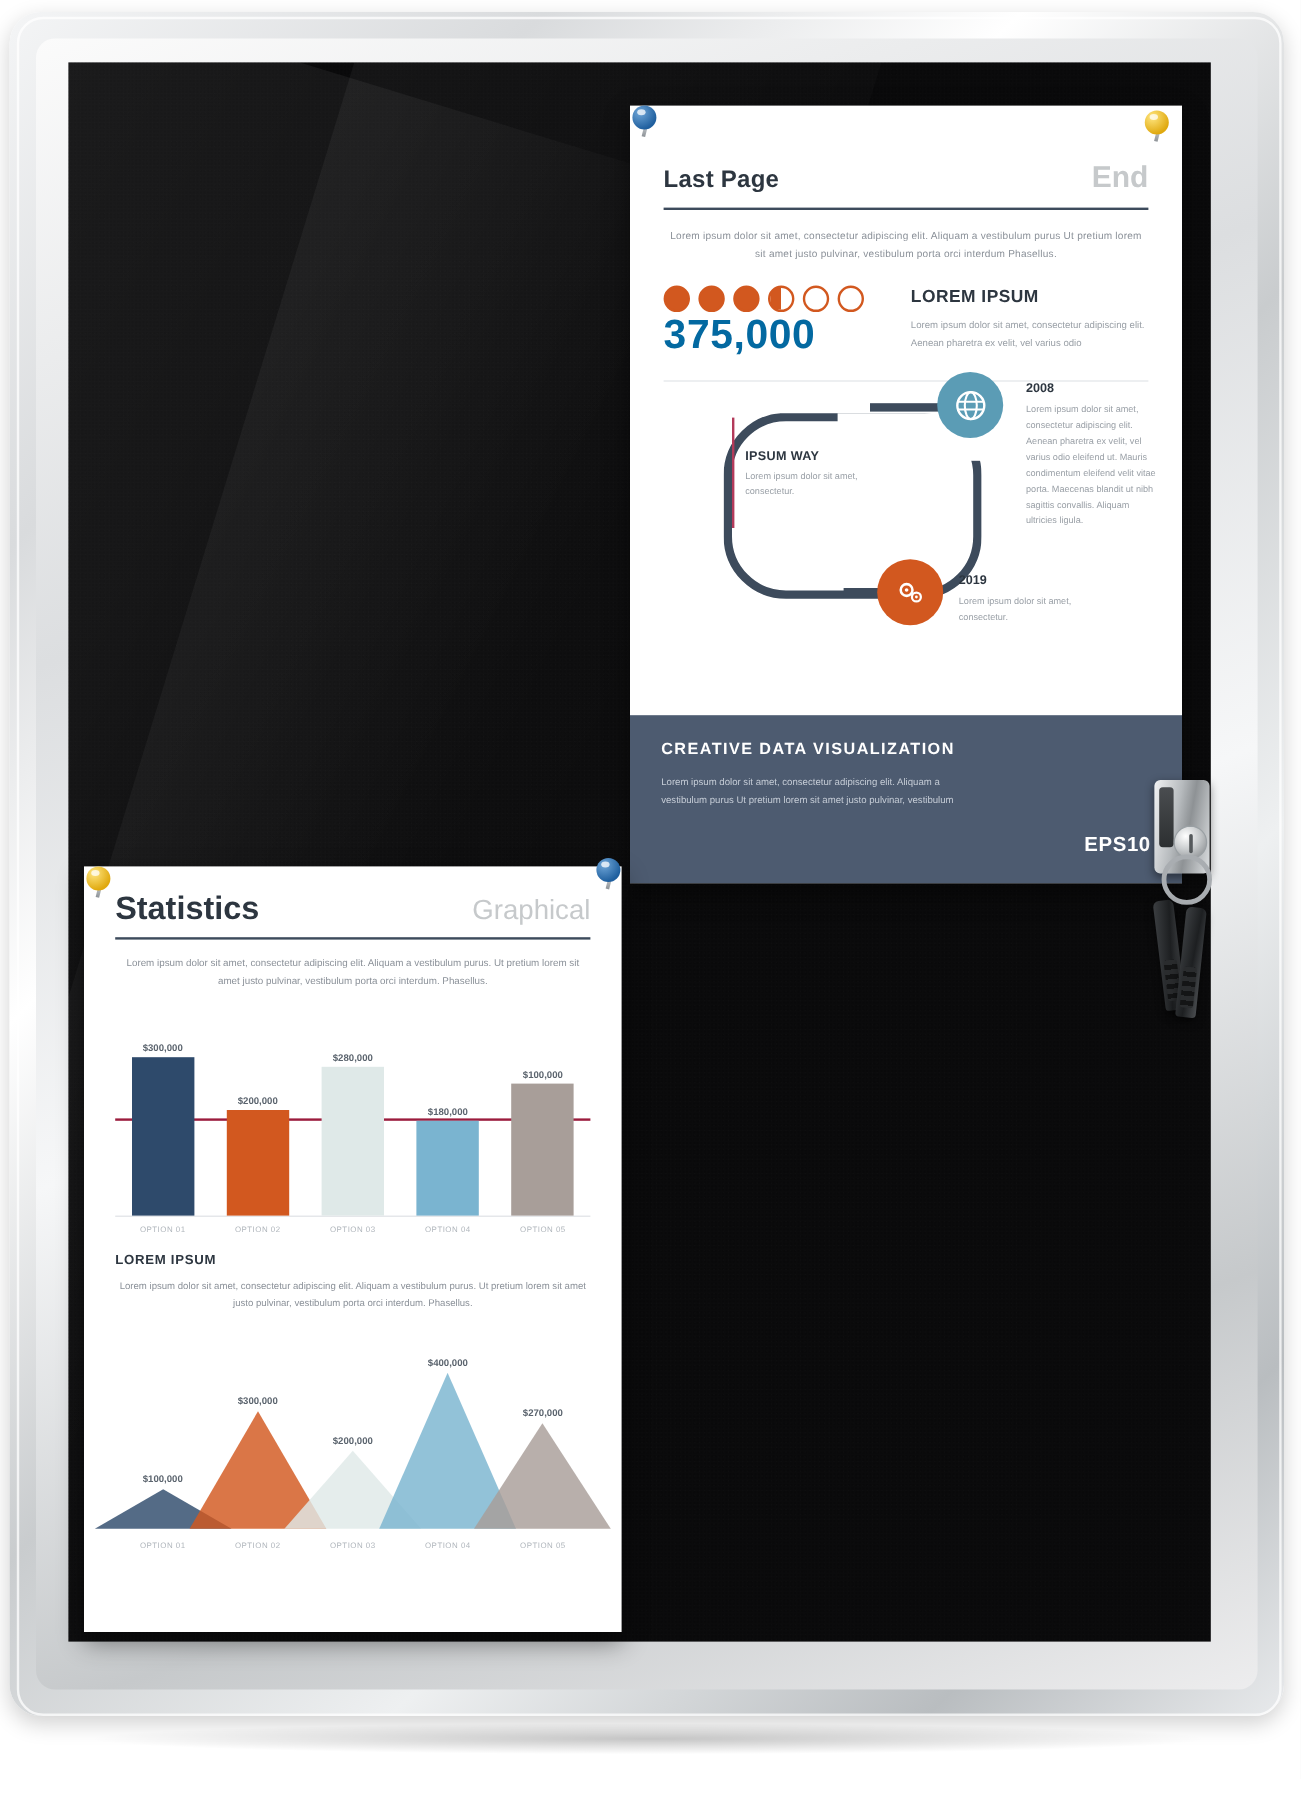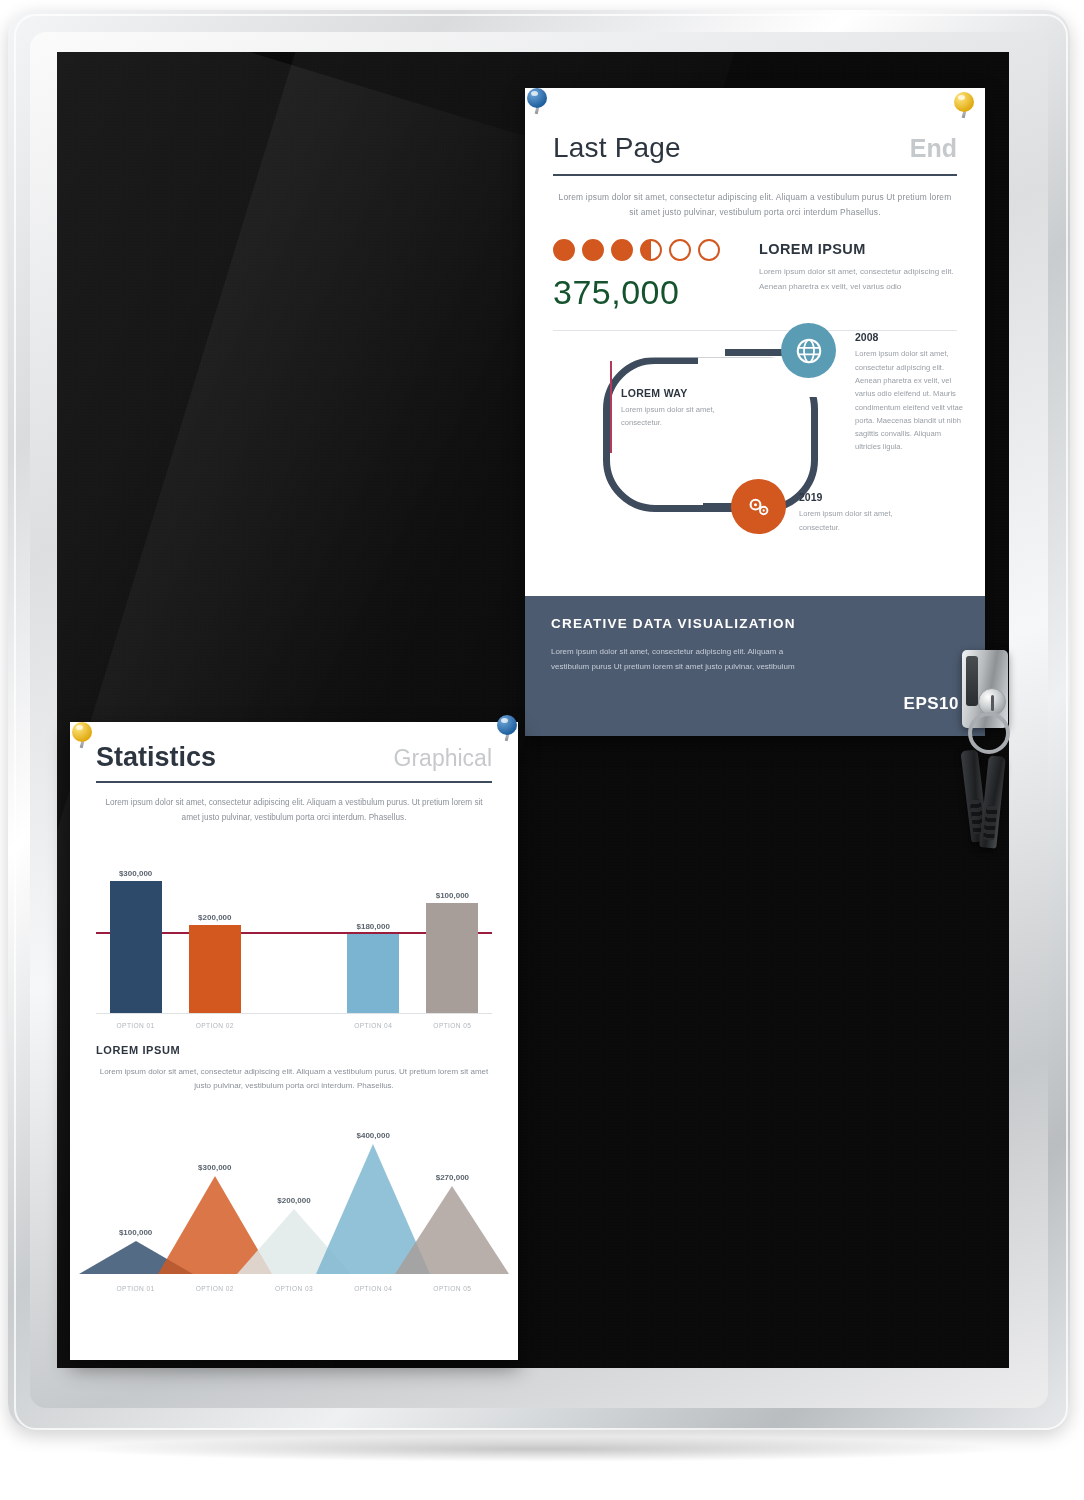--- a/index.html
+++ b/index.html
@@ -111,22 +111,22 @@
   
   .p1-pad { padding: 22px 28px 0 28px; }
   .p1-head {
     display: flex;
     align-items: baseline;
     justify-content: space-between;
     border-bottom: 2px solid #3d4b5c;
     padding-bottom: 10px;
   }
   .p1-title {
-    font-size: 28px;
-    font-weight: normal;
+    font-size: 20px;
+    font-weight: bold;
     color: #2d3640;
     letter-spacing: 0.2px;
   }
   .p1-end {
     font-size: 25px;
     font-weight: bold;
     color: #c6c9cb;
     margin-top: 24px;
   }
   .p1-lead {
@@ -148,24 +148,23 @@
     width: 22px; height: 22px; border-radius: 50%;
     border: 2px solid #d2581f;
     box-sizing: border-box;
   }
   .dot.full { background: #d2581f; }
   .dot.half {
     background: linear-gradient(90deg,#d2581f 0 50%, #ffffff 50% 100%);
   }
   .dot.empty { background: #ffffff; }
   .p1-number {
-    margin-top: 12px;
     font-size: 34px;
-    font-weight: normal;
-    color: #14532d;
+    font-weight: bold;
+    color: #0369a1;
     letter-spacing: 0.5px;
   }
   .p1-kpi-right { flex: 1; padding-top: 2px; }
   .p1-kpi-title {
     font-size: 14.5px;
     font-weight: bold;
     color: #2d3640;
     letter-spacing: 0.4px;
   }
   .p1-kpi-text {
@@ -514,21 +513,21 @@
 
       <div class="p1-rule"></div>
 
       <div class="p1-timeline">
         <div class="tl-track"></div>
         <div class="tl-line-up"></div>
         <div class="tl-line-down"></div>
         <div class="tl-vert"></div>
 
         <div class="tl-half">
-          <div class="tl-half-title">LOREM WAY</div>
+          <div class="tl-half-title">IPSUM WAY</div>
           <div class="tl-half-text">Lorem ipsum dolor sit amet, consectetur.</div>
         </div>
 
         <div class="tl-node blue">
           <svg width="30" height="30" viewBox="0 0 24 24">
             <circle cx="12" cy="12" r="9" fill="none" stroke="#ffffff" stroke-width="1.6"></circle>
             <ellipse cx="12" cy="12" rx="4" ry="9" fill="none" stroke="#ffffff" stroke-width="1.4"></ellipse>
             <path d="M3.3 9.4h17.4M3.3 14.6h17.4" stroke="#ffffff" stroke-width="1.4" fill="none"></path>
           </svg>
         </div>
@@ -570,20 +569,25 @@
         <div class="avg-line" id="avg-line" style="bottom: 79px;"></div>
       <div class="bar-col" style="left: 13.6px; height: 140px;">
             <div class="bar-val" style="bottom: 135px;">$300,000</div>
             <div class="bar" style="height: 132px; background: rgb(46, 74, 107); position: absolute; bottom: 0px; left: 0px;"></div>
             <div class="bar-lbl">OPTION 01</div>
           </div>
           <div class="bar-col" style="left: 92.8px; height: 96px;">
             <div class="bar-val" style="bottom: 91px;">$200,000</div>
             <div class="bar" style="height: 88px; background: rgb(210, 88, 31); position: absolute; bottom: 0px; left: 0px;"></div>
             <div class="bar-lbl">OPTION 02</div>
+          </div>
+          <div class="bar-col" style="left: 172px; height: 132px;">
+            <div class="bar-val" style="bottom: 127px;">$280,000</div>
+            <div class="bar" style="height: 124px; background: rgb(223, 233, 232); position: absolute; bottom: 0px; left: 0px;"></div>
+            <div class="bar-lbl">OPTION 03</div>
           </div>
           <div class="bar-col" style="left: 251.2px; height: 87px;">
             <div class="bar-val" style="bottom: 82px;">$180,000</div>
             <div class="bar" style="height: 79px; background: rgb(122, 180, 208); position: absolute; bottom: 0px; left: 0px;"></div>
             <div class="bar-lbl">OPTION 04</div>
           </div>
           <div class="bar-col" style="left: 330.4px; height: 118px;">
             <div class="bar-val" style="bottom: 113px;">$100,000</div>
             <div class="bar" style="height: 110px; background: rgb(168, 158, 153); position: absolute; bottom: 0px; left: 0px;"></div>
             <div class="bar-lbl">OPTION 05</div>

